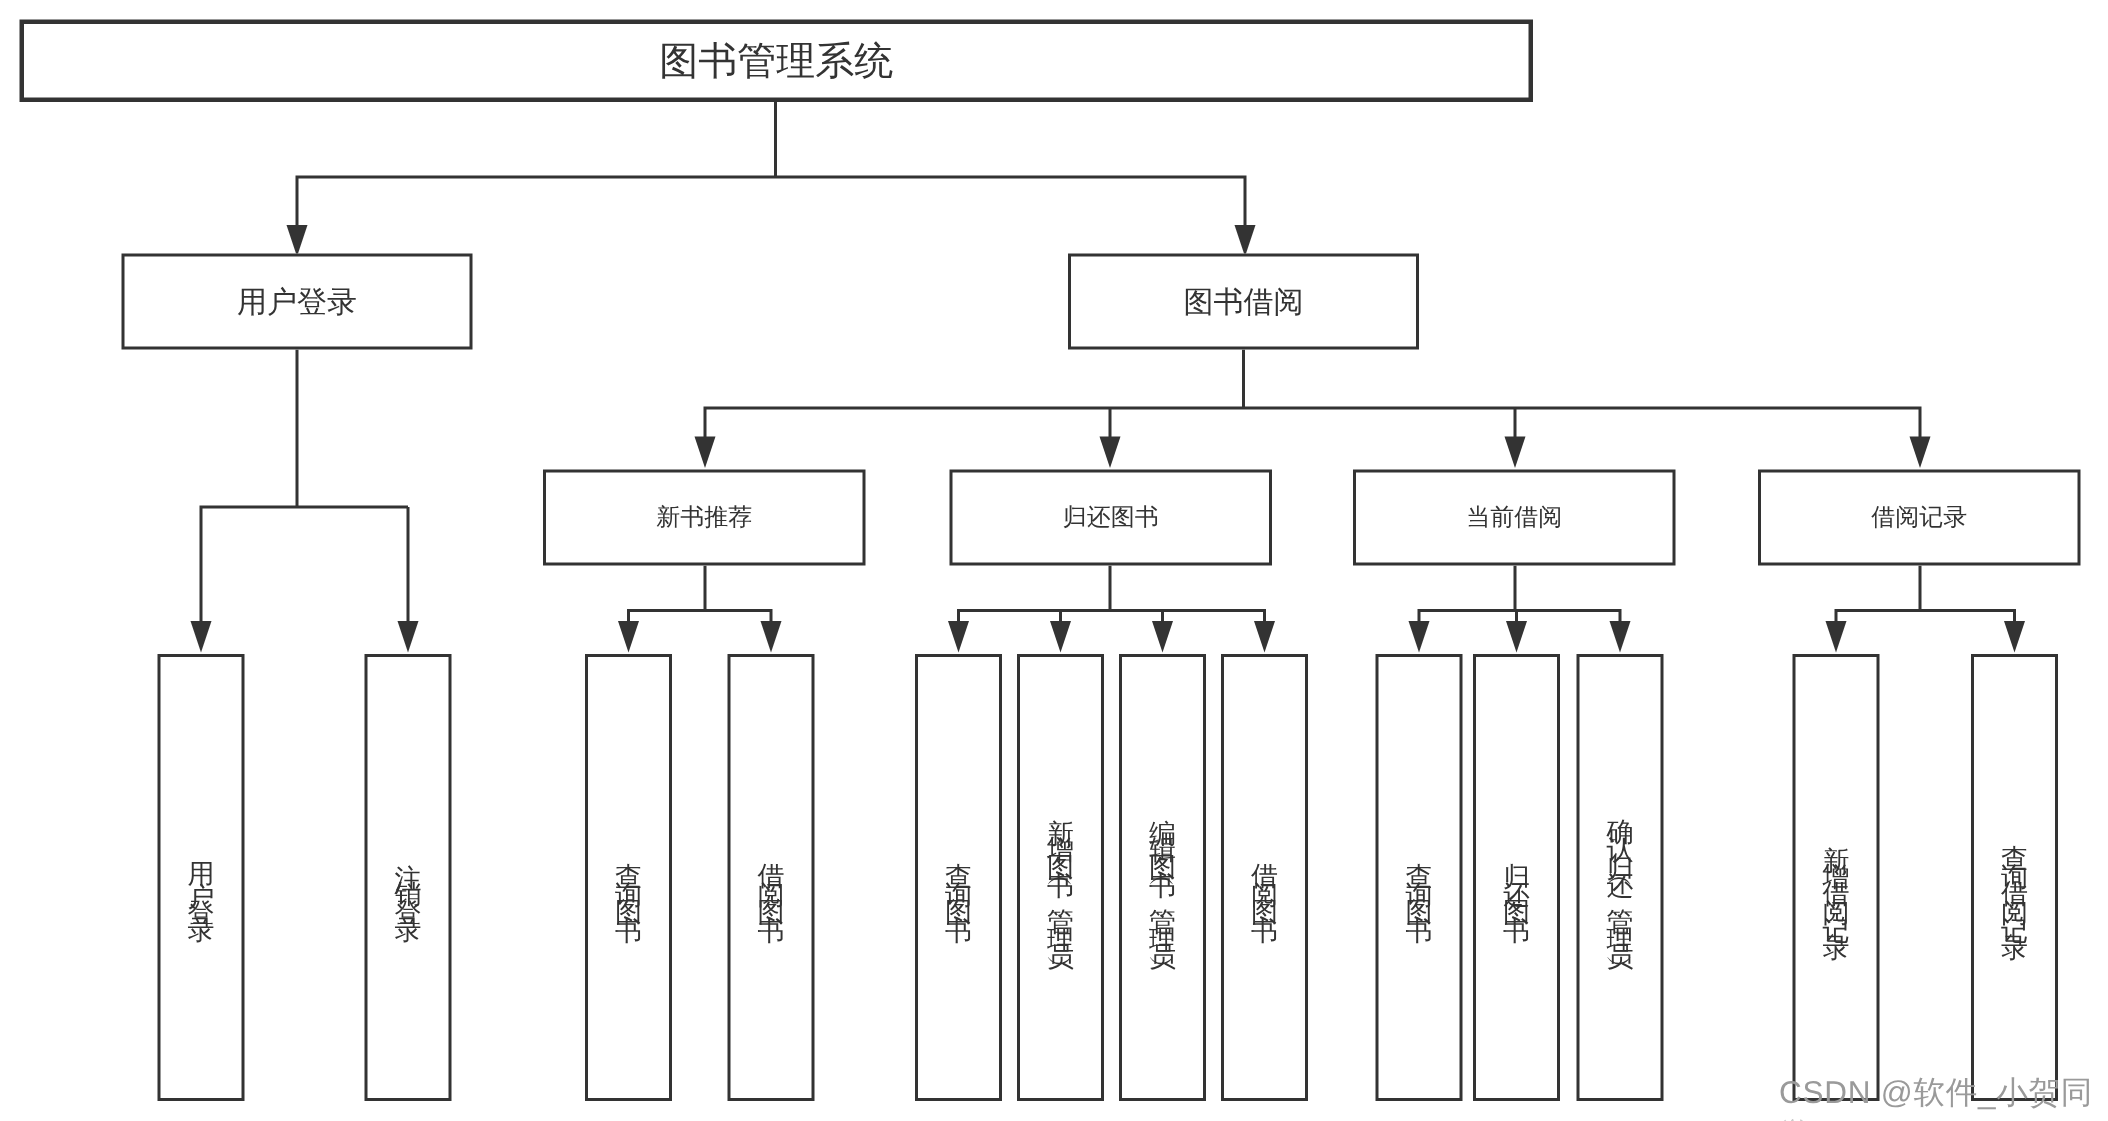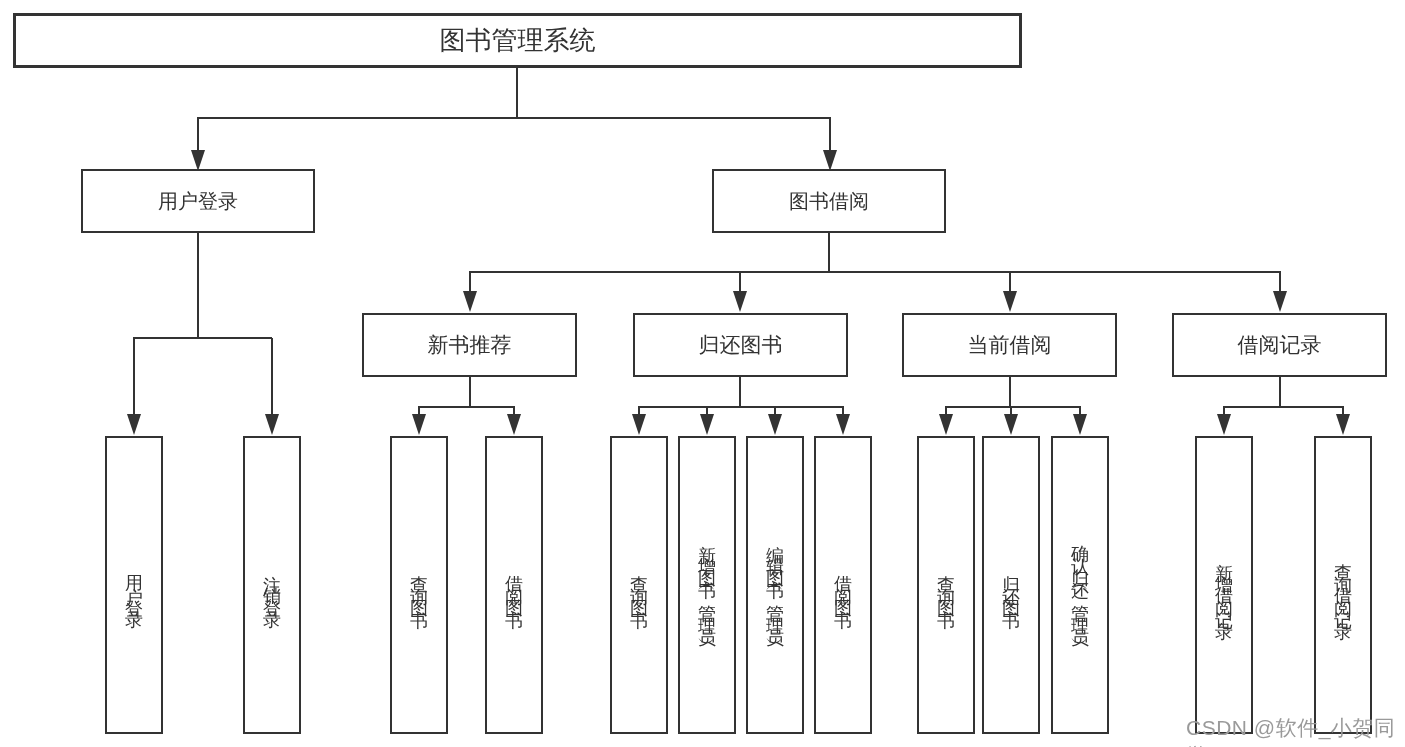--- a/index.html
+++ b/index.html
@@ -26,21 +26,21 @@
     border:2.5px solid var(--line);
     color:var(--text);
     display:flex;
     align-items:center;
     justify-content:center;
     z-index:2;
     white-space:nowrap;
   }
   .h1{left:13px;top:13px;width:1009px;height:55px;font-size:26px;border-width:3px;}
   .h2{top:169px;width:234px;height:64px;font-size:20px;}
-  .h3{top:313px;width:215px;height:64px;font-size:21px;}
+  .h3{top:313px;width:215px;height:64px;font-size:16px;}
   .leaf{
     top:436px;width:58px;height:298px;
     font-size:18px;
     writing-mode:vertical-rl;
     text-orientation:mixed;
     letter-spacing:12px;
     line-height:1;
   }
   .watermark{
     position:absolute;

